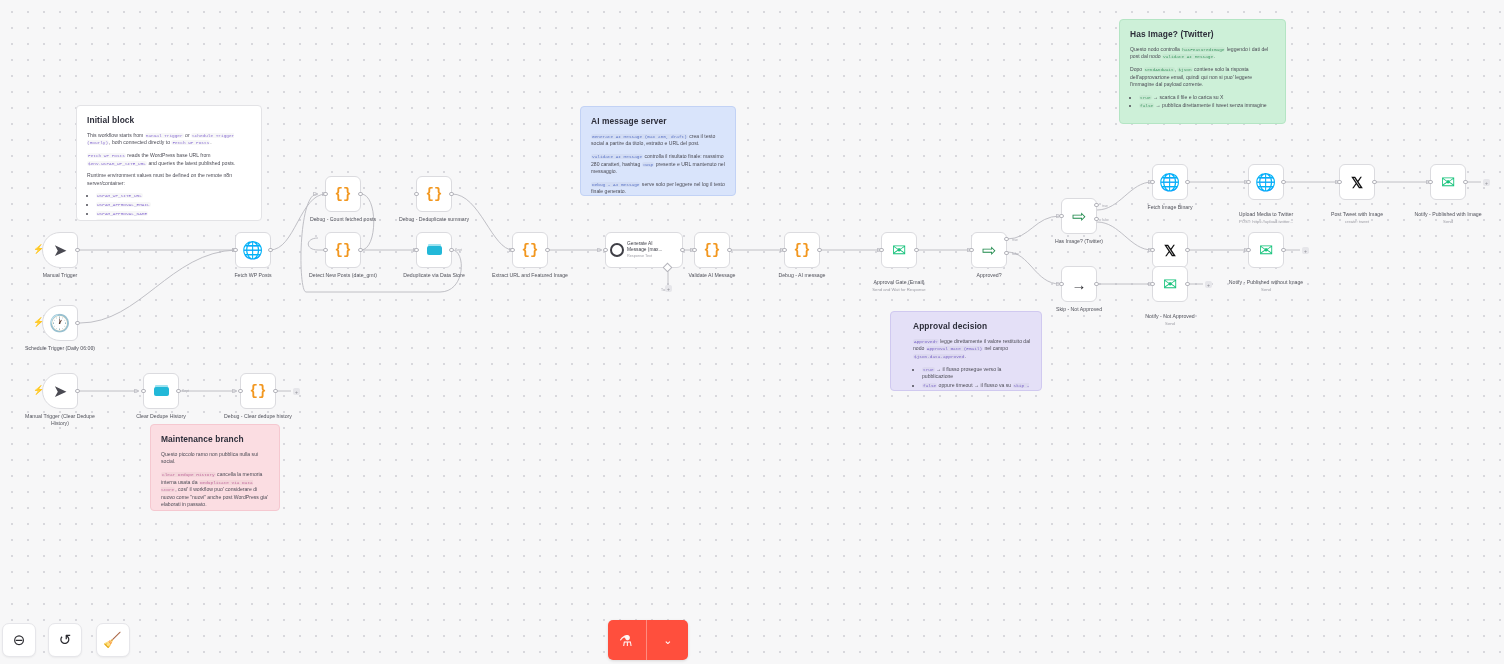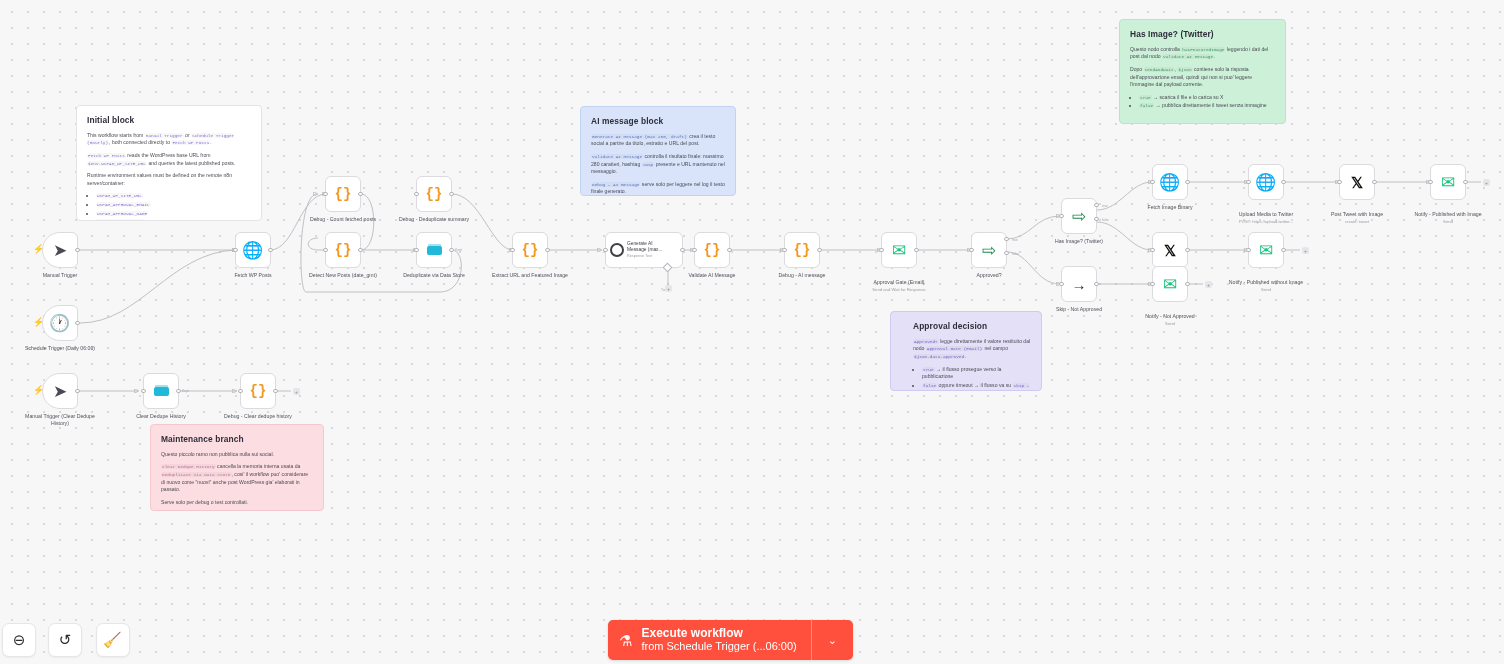--- a/index.html
+++ b/index.html
@@ -266,21 +266,21 @@
     <ul>
       <li><code>WSPAM_WP_SITE_URL</code></li>
       <li><code>WSPAM_APPROVAL_EMAIL</code></li>
       <li><code>WSPAM_APPROVAL_NAME</code></li>
       <li><code>WSPAM_SENDER_EMAIL</code></li>
     </ul>
 
   </div>
 
   <div class="note note-blue" style="left:580px; top:106px; width:156px; height:90px;">
-    <h3>AI message block</h3>
+    <h3>AI message server</h3>
     <p><code>Generate AI Message (max 280, draft)</code> crea il testo social a partire da titolo, estratto e URL del post.</p>
     <p><code>Validate AI Message</code> controlla il risultato finale: massimo 280 caratteri, hashtag <code>#wsp</code> presente e URL mantenuto nel messaggio.</p>
     <p><code>Debug - AI message</code> serve solo per leggere nel log il testo finale generato.</p>
   </div>
 
   <div class="note note-green" style="left:1119px; top:19px; width:167px; height:105px;">
     <h3>Has Image? (Twitter)</h3>
     <p>Questo nodo controlla <code>hasFeaturedImage</code> leggendo i dati del post dal nodo <code>Validate AI Message</code>.</p>
     <p>Dopo <code>sendAndWait</code>, <code>$json</code> contiene solo la risposta dell'approvazione email, quindi qui non si puo' leggere l'immagine dal payload corrente.</p>
     <ul>
@@ -291,21 +291,21 @@
 
   <div class="note note-purple" style="left:890px; top:311px; width:152px; height:80px;padding-left:22px;">
     <h3>Approval decision</h3>
     <p><code>Approved?</code> legge direttamente il valore restituito dal nodo <code>Approval Gate (Email)</code> nel campo <code>$json.data.approved</code>.</p>
     <ul>
       <li><code>true</code> → il flusso prosegue verso la pubblicazione</li>
       <li><code>false</code> oppure timeout → il flusso va su <code>Skip - Not Approved</code></li>
     </ul>
   </div>
 
-  <div class="note note-pink" style="left:150px; top:424px; width:174px; height:87px;">
+  <div class="note note-pink" style="left:150px; top:424px; width:130px; height:87px;">
     <h3>Maintenance branch</h3>
     <p>Questo piccolo ramo non pubblica nulla sui social.</p>
     <p><code>Clear Dedupe History</code> cancella la memoria interna usata da <code>Deduplicate via Data Store</code>, cosi' il workflow puo' considerare di nuovo come "nuovi" anche post WordPress gia' elaborati in passato.</p>
     <p>Serve solo per debug o test controllati.</p>
   </div>
 
   <div class="node trigger" style="left:42px; top:232px;">
     <span class="trigger-bolt">⚡</span>
     <span class="nicon cursor">➤</span>
     <span class="port out"></span>
@@ -521,23 +521,19 @@
   <div class="tool-btn" style="left:48px; top:623px;">
     <span>↺</span>
   </div>
   <div class="tool-btn" style="left:96px; top:623px;">
     <span>🧹</span>
   </div>
 
   <div id="exec-btn">
     <div id="exec-main">
       <span class="flask">⚗</span>
-      <span id="exec-txt">
-        <span class="t1">Execute workflow</span>
-        <span class="t2">from Schedule Trigger (...06:00)</span>
-      </span>
     </div>
     <div id="exec-caret">
       <span>⌄</span>
     </div>
   </div>
 
 </div>
 
 </body></html>

